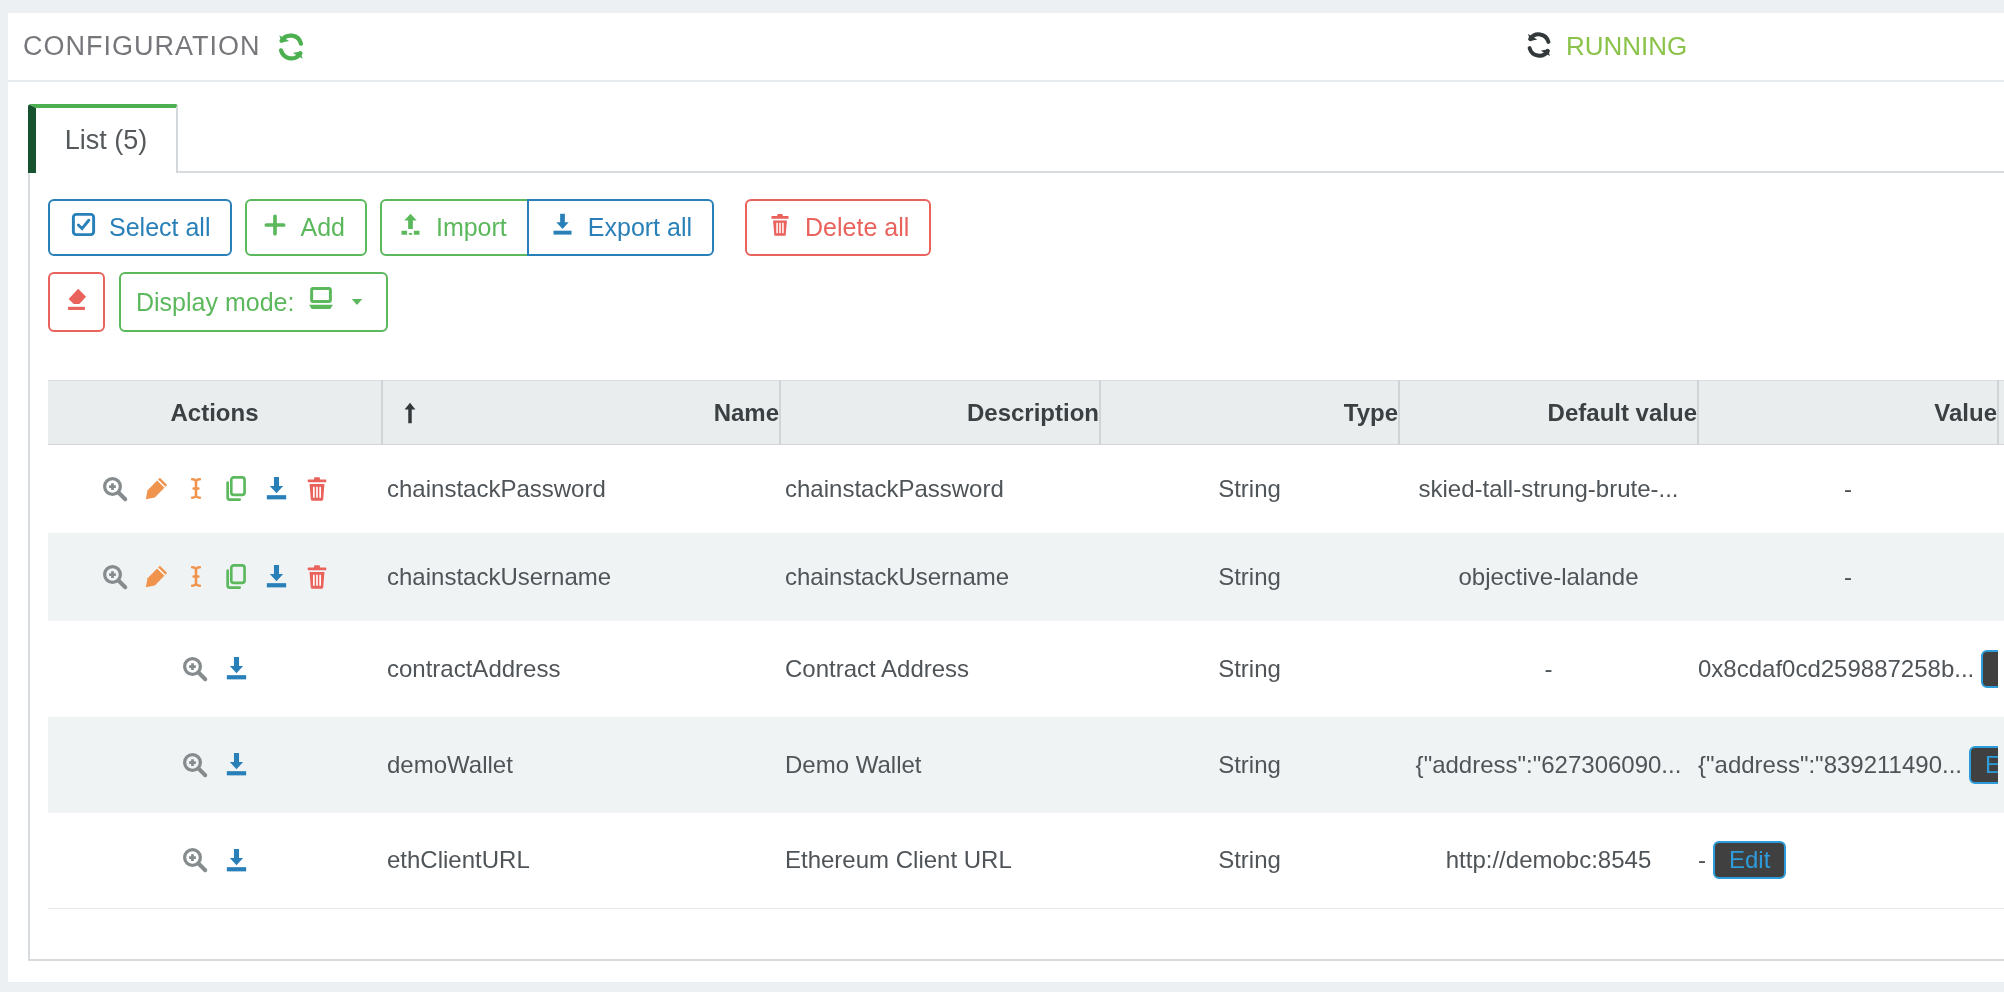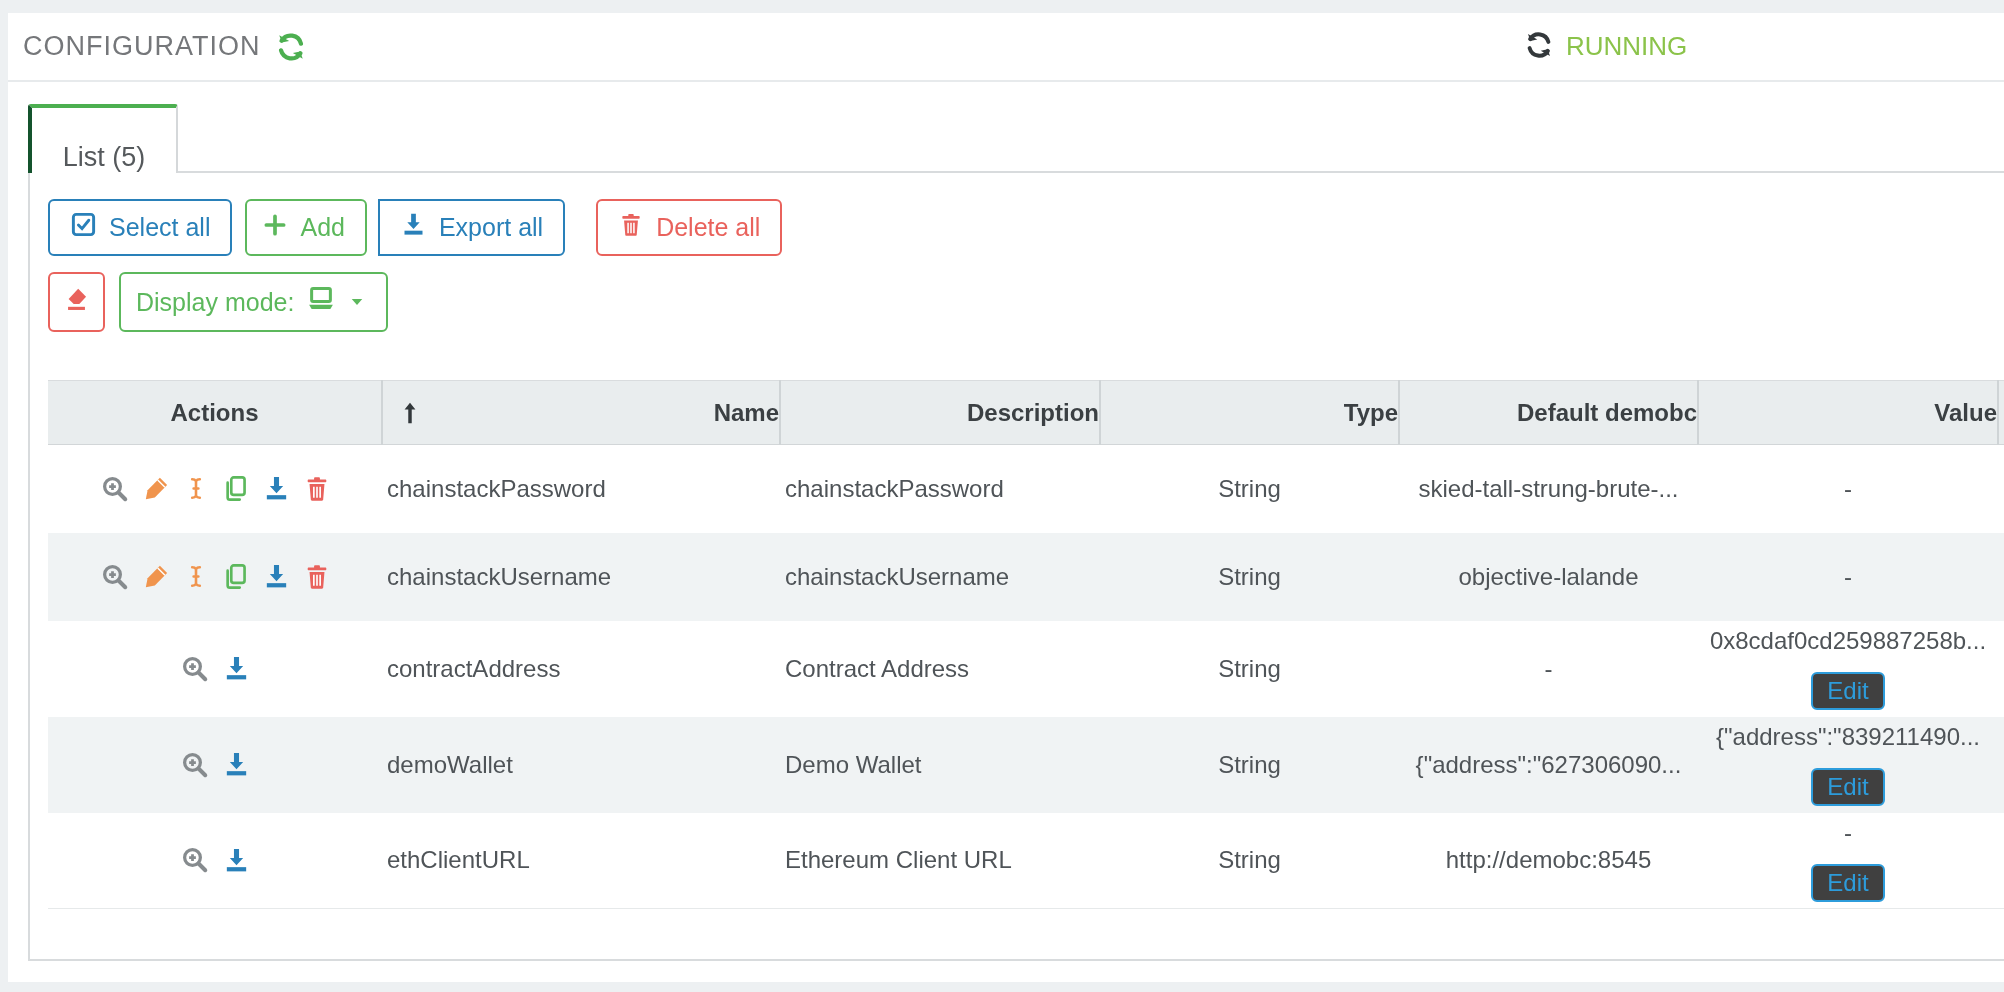--- a/index.html
+++ b/index.html
@@ -11,21 +11,21 @@
   
   .page-header { position:relative; height:69px; border-bottom:2px solid #e7eaec; display:flex; align-items:center; padding-left:15px; }
   .page-title { font-size:27px; letter-spacing:1px; color:#75777a; }
   .title-refresh { margin-left:14px; cursor:pointer; display:inline-flex; }
   .status { position:absolute; left:1516px; top:0; height:100%; display:flex; align-items:center; gap:12px; white-space:nowrap; }
   .status-label { font-size:26px; color:#4a4e52; }
   .status-value { font-size:26px; color:var(--color-status_green); }
 
   
   .tab-row { margin-top:22px; margin-left:20px; position:relative; z-index:2; display:flex; }
-  .tab { width:150px; height:69px; background:#fff; border-left:4px solid #14532d; border-right:2px solid #d5d8da; border-top:4px solid var(--color-tab_green); border-radius:3px 3px 0 0; display:flex; align-items:flex-end; justify-content:center; cursor:pointer; }
+  .tab { width:150px; height:69px; background:#fff; border-left:8px solid #14532d; border-right:2px solid #d5d8da; border-top:4px solid var(--color-tab_green); border-radius:3px 3px 0 0; display:flex; align-items:center; justify-content:center; cursor:pointer; }
   .tab-label { font-size:27px; color:#55595c; }
 
   
   .panel { position:relative; margin-left:20px; margin-top:-2px; width:2046px; height:790px; border:2px solid #d8dbdd; background:#fff; padding:26px 0 0 18px; z-index:1; }
 
   
   .btn { display:inline-flex; align-items:center; gap:12px; background:#fff; border:2px solid; border-radius:6px; padding:10px 20px; font-size:25px; cursor:pointer; font-family:inherit; }
   .btn svg { flex:0 0 auto; }
   .btn-blue  { color:var(--color-blue);  border-color:var(--color-blue); }
   .btn-green { color:var(--color-green); border-color:var(--color-green);padding-left:15px; }
@@ -45,21 +45,21 @@
   th + th { border-left:2px solid #cfd4d6;text-align:right; }
   th.h-actions { cursor:default; }
   .sort-arrow { position:absolute; left:14px; top:50%; transform:translateY(-50%); display:inline-flex; cursor:pointer; }
   td { font-size:24px; color:#4f5458; text-align:center; white-space:nowrap; overflow:hidden; vertical-align:middle; }
   td.lefty { text-align:left; padding-left:5px; }
   tr.row { height:88px; }
   tr.row-tall { height:96px; }
   tr.row:nth-child(even) { background:#f0f3f4; }
   .actions-cell { display:flex; align-items:center; justify-content:center; gap:12px; }
   .icon-btn { display:inline-flex; cursor:pointer; background:none; border:none; padding:0; }
-  .val-stack { display:flex; flex-direction:column; align-items:center; gap:17px; padding:6px 0; }
+  .val-stack { display:flex; flex-direction:row; align-items:center; gap:7px; padding:6px 0; }
   .edit-btn { font-family:inherit; font-size:24px; color:var(--color-edit_blue); background:#404040; border:2px solid var(--color-edit_blue); border-radius:6px; padding:3px 14px; cursor:pointer; }
 
   .ic-gray { color:#868b8e; } .ic-orange { color:var(--color-orange); }
   .ic-green { color:var(--color-green); } .ic-blue { color:var(--color-blue); }
   .ic-red { color:var(--color-red); } .ic-dark { color:#33383b; }
 </style>
 </head>
 <body>
 
 <svg width="0" height="0" style="position:absolute">
@@ -157,20 +157,26 @@
             </svg></span>
         <span>Select all</span>
       </button>
       <button class="btn btn-green">
         <span><svg width="26" height="26" viewBox="0 0 24 24">
               <use href="#i-plus"></use>
             </svg></span>
         <span>Add</span>
       </button>
       <div class="btn-group">
+        <button class="btn btn-green">
+          <span><svg width="27" height="27" viewBox="0 0 24 24">
+                <use href="#i-upload"></use>
+              </svg></span>
+          <span>Import</span>
+        </button>
         <button class="btn btn-blue">
           <span><svg width="27" height="27" viewBox="0 0 24 24">
                 <use href="#i-download"></use>
               </svg></span>
           <span>Export all</span>
         </button>
       </div>
       <button class="btn btn-red" style="margin-left:18px">
         <span><svg width="26" height="26" viewBox="0 0 24 24">
               <use href="#i-trash"></use>
@@ -212,21 +218,21 @@
           <th>
             <span class="sort-arrow ic-dark">
               <svg width="26" height="30" viewBox="0 0 24 24">
                   <use href="#i-sort-up"></use>
                 </svg>
             </span>
             <span>Name</span>
           </th>
           <th>Description</th>
           <th>Type</th>
-          <th>Default demobc</th>
+          <th>Default value</th>
           <th>Value</th>
           <th></th>
         </tr>
       </thead>
       <tbody>
 
         <tr class="row">
           <td>
               <div class="actions-cell">
             <button class="icon-btn ic-gray">

